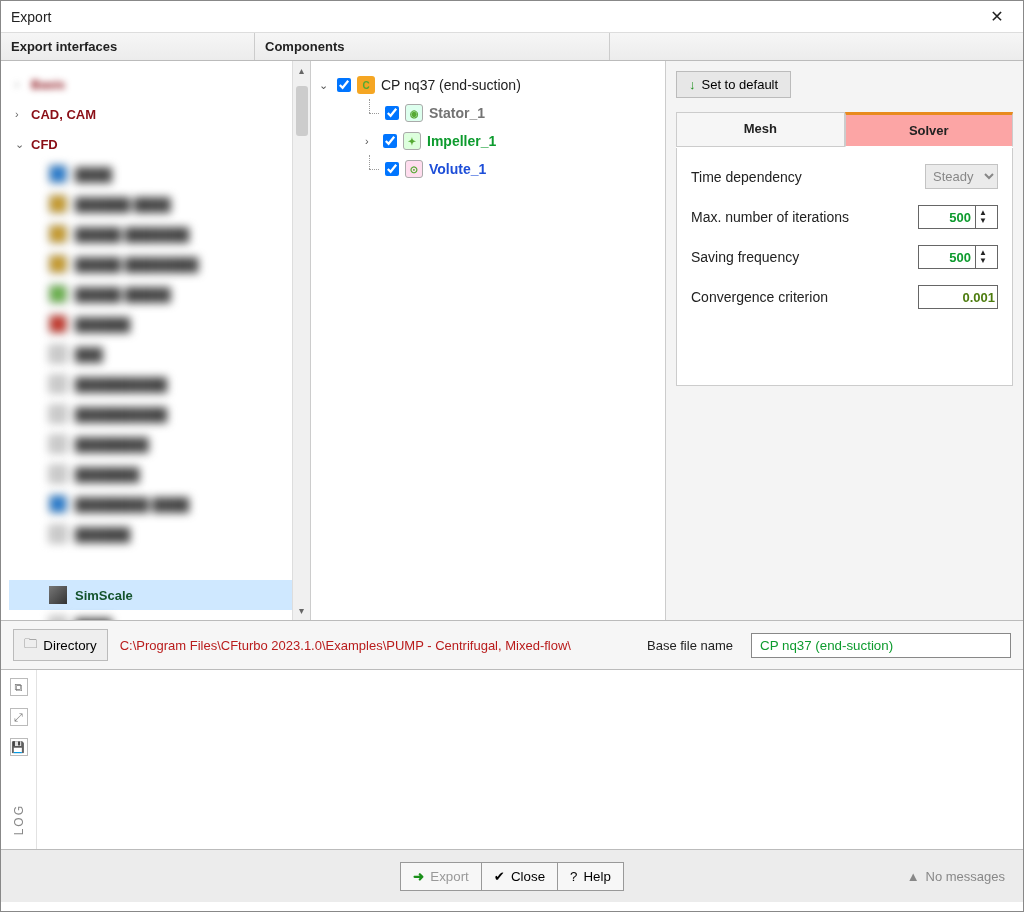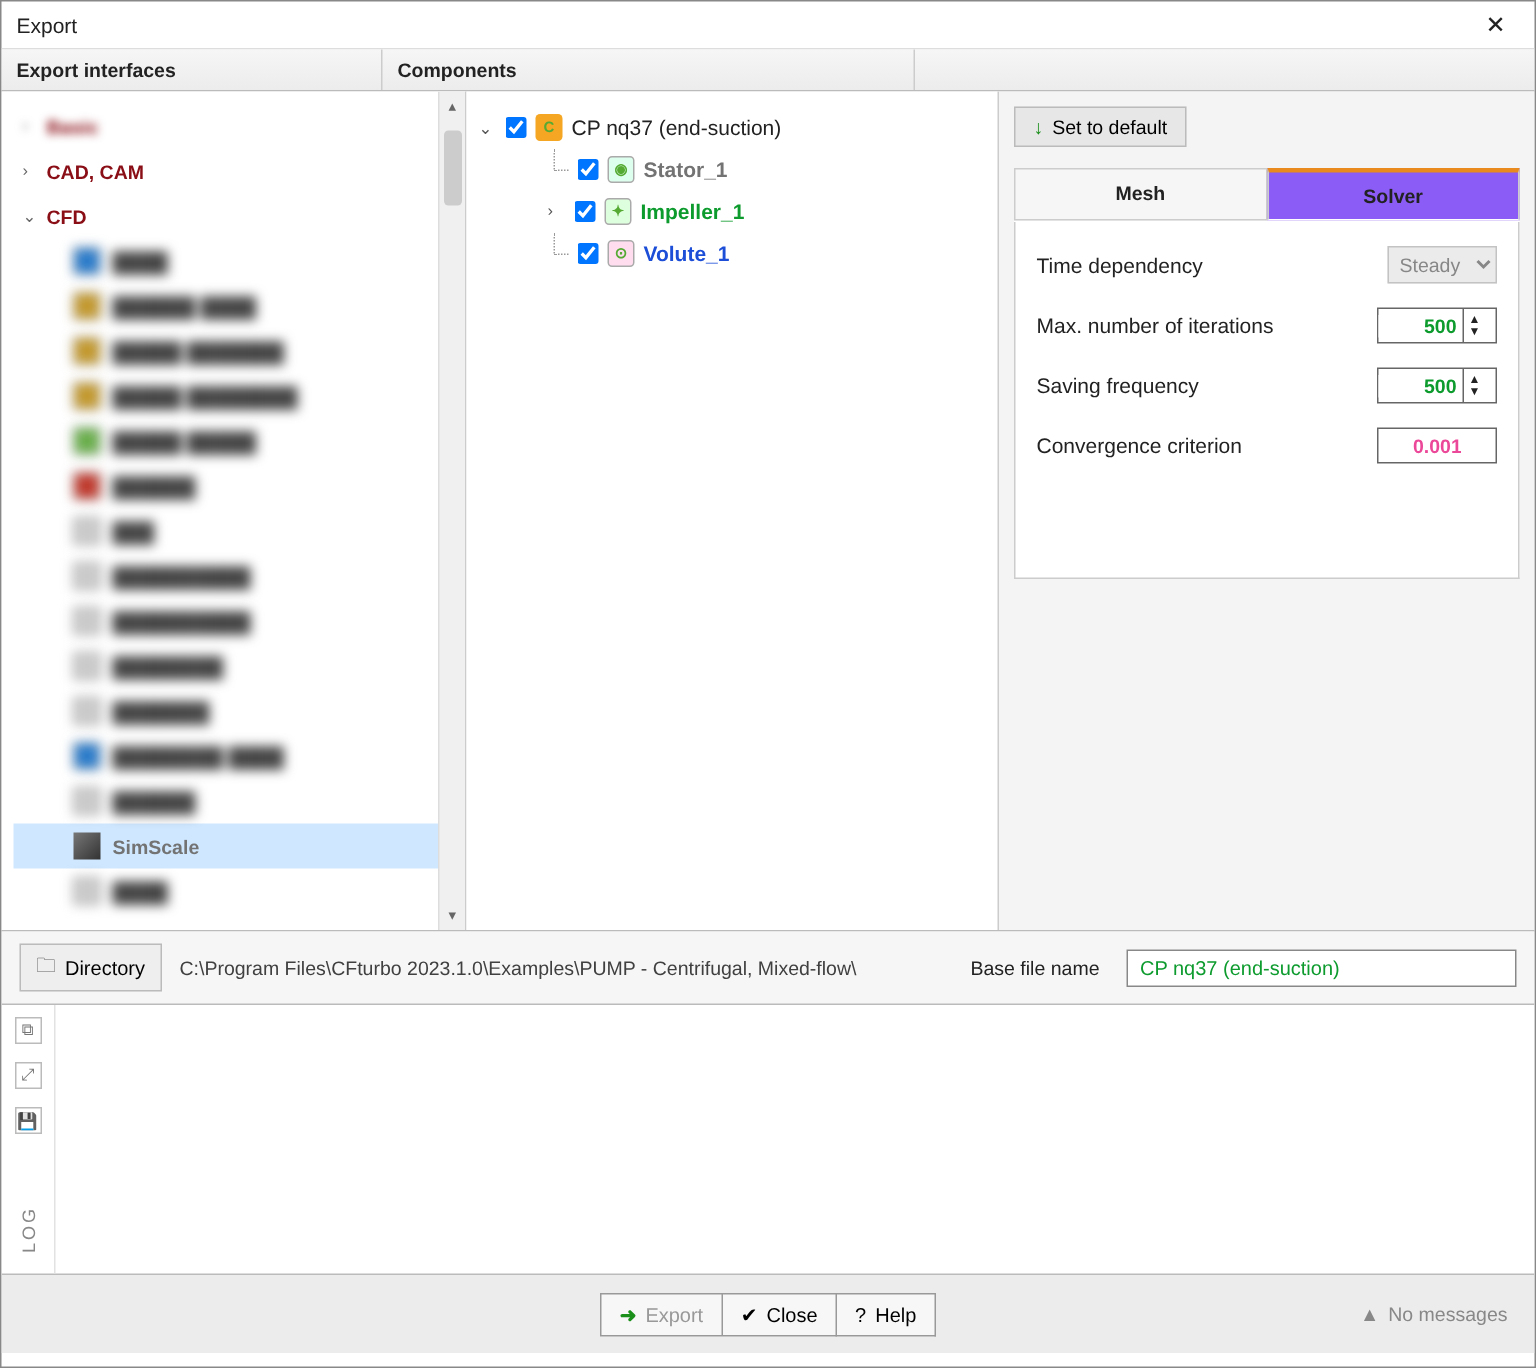--- a/index.html
+++ b/index.html
@@ -92,22 +92,23 @@
   }
   .sub-item .sq{width:18px;height:18px;background:#c59a2e;border:1px solid #888;}
   .sub-item.blue .sq{background:#2b7ccc;}
   .sub-item.red .sq{background:#c23a2e;}
   .sub-item.green .sq{background:#6ab04c;}
   .sub-item.gray .sq{background:#ccc;}
   .selected-row {
     display:flex;align-items:center;gap:8px;
     height:30px;padding-left:40px;
     background:#cfe8ff;
-    color:#737373;font-weight:bold;
+    color:#14532d;font-weight:bold;
     filter:none;
+    margin-top:31px;
   }
   .selected-row .sq{width:18px;height:18px;background:linear-gradient(135deg,#777,#333);}
   
   .comp-tree{padding:10px 8px;}
   .comp-row{
     display:flex;align-items:center;gap:6px;height:28px;
     font-size:14px;
   }
   .comp-row .chev{width:12px;color:#555;font-size:11px;}
   .comp-row input[type=checkbox]{width:14px;height:14px;}
@@ -137,49 +138,49 @@
     padding:5px 12px;cursor:pointer;font-size:13px;
   }
   .set-default-btn .arrow{color:#1a8f1a;font-weight:bold;}
   .tabs{display:flex;margin-top:14px;border-bottom:1px solid #fff;}
   .tab{
     flex:1;text-align:center;padding:8px 0;
     background:#f6f6f6;border:1px solid #ccc;
     font-weight:bold;cursor:pointer;
   }
   .tab.active{
-    background:#8b5cf6;border-top:3px solid #e88a1d;border-bottom:1px solid #fff;
+    background:#fca5a5;border-top:3px solid #e88a1d;border-bottom:1px solid #fff;
   }
   .settings-body{background:#fff;border:1px solid #ccc;border-top:none;padding:16px 14px 60px;}
   .setting-row{display:flex;align-items:center;justify-content:space-between;margin-bottom:16px;font-size:14px;}
   .setting-row select,.setting-row .spin,.setting-row .crit{
     font-size:13px;
   }
   .setting-row select{
     width:73px;padding:3px;background:#e3e3e3;border:1px solid #aaa;color:#555;
   }
   .spin{
     display:flex;align-items:center;border:1px solid #666;background:#fff;
     width:80px;height:24px;
   }
   .spin input{border:none;width:56px;text-align:right;padding-right:4px;color:#0d9b2e;font-weight:bold;font-size:13px;outline:none;}
   .spin .arrows{display:flex;flex-direction:column;font-size:8px;line-height:8px;border-left:1px solid #666;height:100%;justify-content:center;padding:0 3px;cursor:pointer;}
   .crit{
-    border:1px solid #666;background:#fff;color:#ec4899;font-weight:bold;
-    width:80px;height:24px;text-align:right;padding:3px 23px;
+    border:1px solid #666;background:#fff;color:#4d7c0f;font-weight:bold;
+    width:80px;height:24px;text-align:right;padding:3px 2px;
   }
   
   .dirbar{
     display:flex;align-items:center;gap:12px;
     padding:8px 12px;border-bottom:1px solid #bbb;
     background:#f6f6f6;
   }
   .dir-btn{display:inline-flex;align-items:center;gap:6px;border:1px solid #bbb;background:#eee;padding:4px 10px;cursor:pointer;}
   .dir-btn .folder-icon{color:#666;}
-  .dirpath{color:#404040;}
+  .dirpath{color:#b91c1c;}
   .basefile-label{margin-left:auto;margin-right:6px;}
   .basefile-input{
     border:1px solid #888;padding:4px 8px;color:#0d9b2e;width:260px;
   }
   
   .logarea{display:flex;height:180px;border-bottom:1px solid #bbb;background:#fff;}
   .logtools{width:36px;display:flex;flex-direction:column;align-items:center;padding-top:8px;gap:12px;color:#777;border-right:1px solid #e2e2e2;}
   .logtools .ticon{width:18px;height:18px;border:1px solid #bbb;cursor:pointer;display:flex;align-items:center;justify-content:center;font-size:11px;}
   .logtools .loglabel{writing-mode:vertical-rl;transform:rotate(180deg);font-size:12px;color:#888;margin-top:auto;margin-bottom:14px;letter-spacing:2px;}
   .logcontent{flex:1;}

